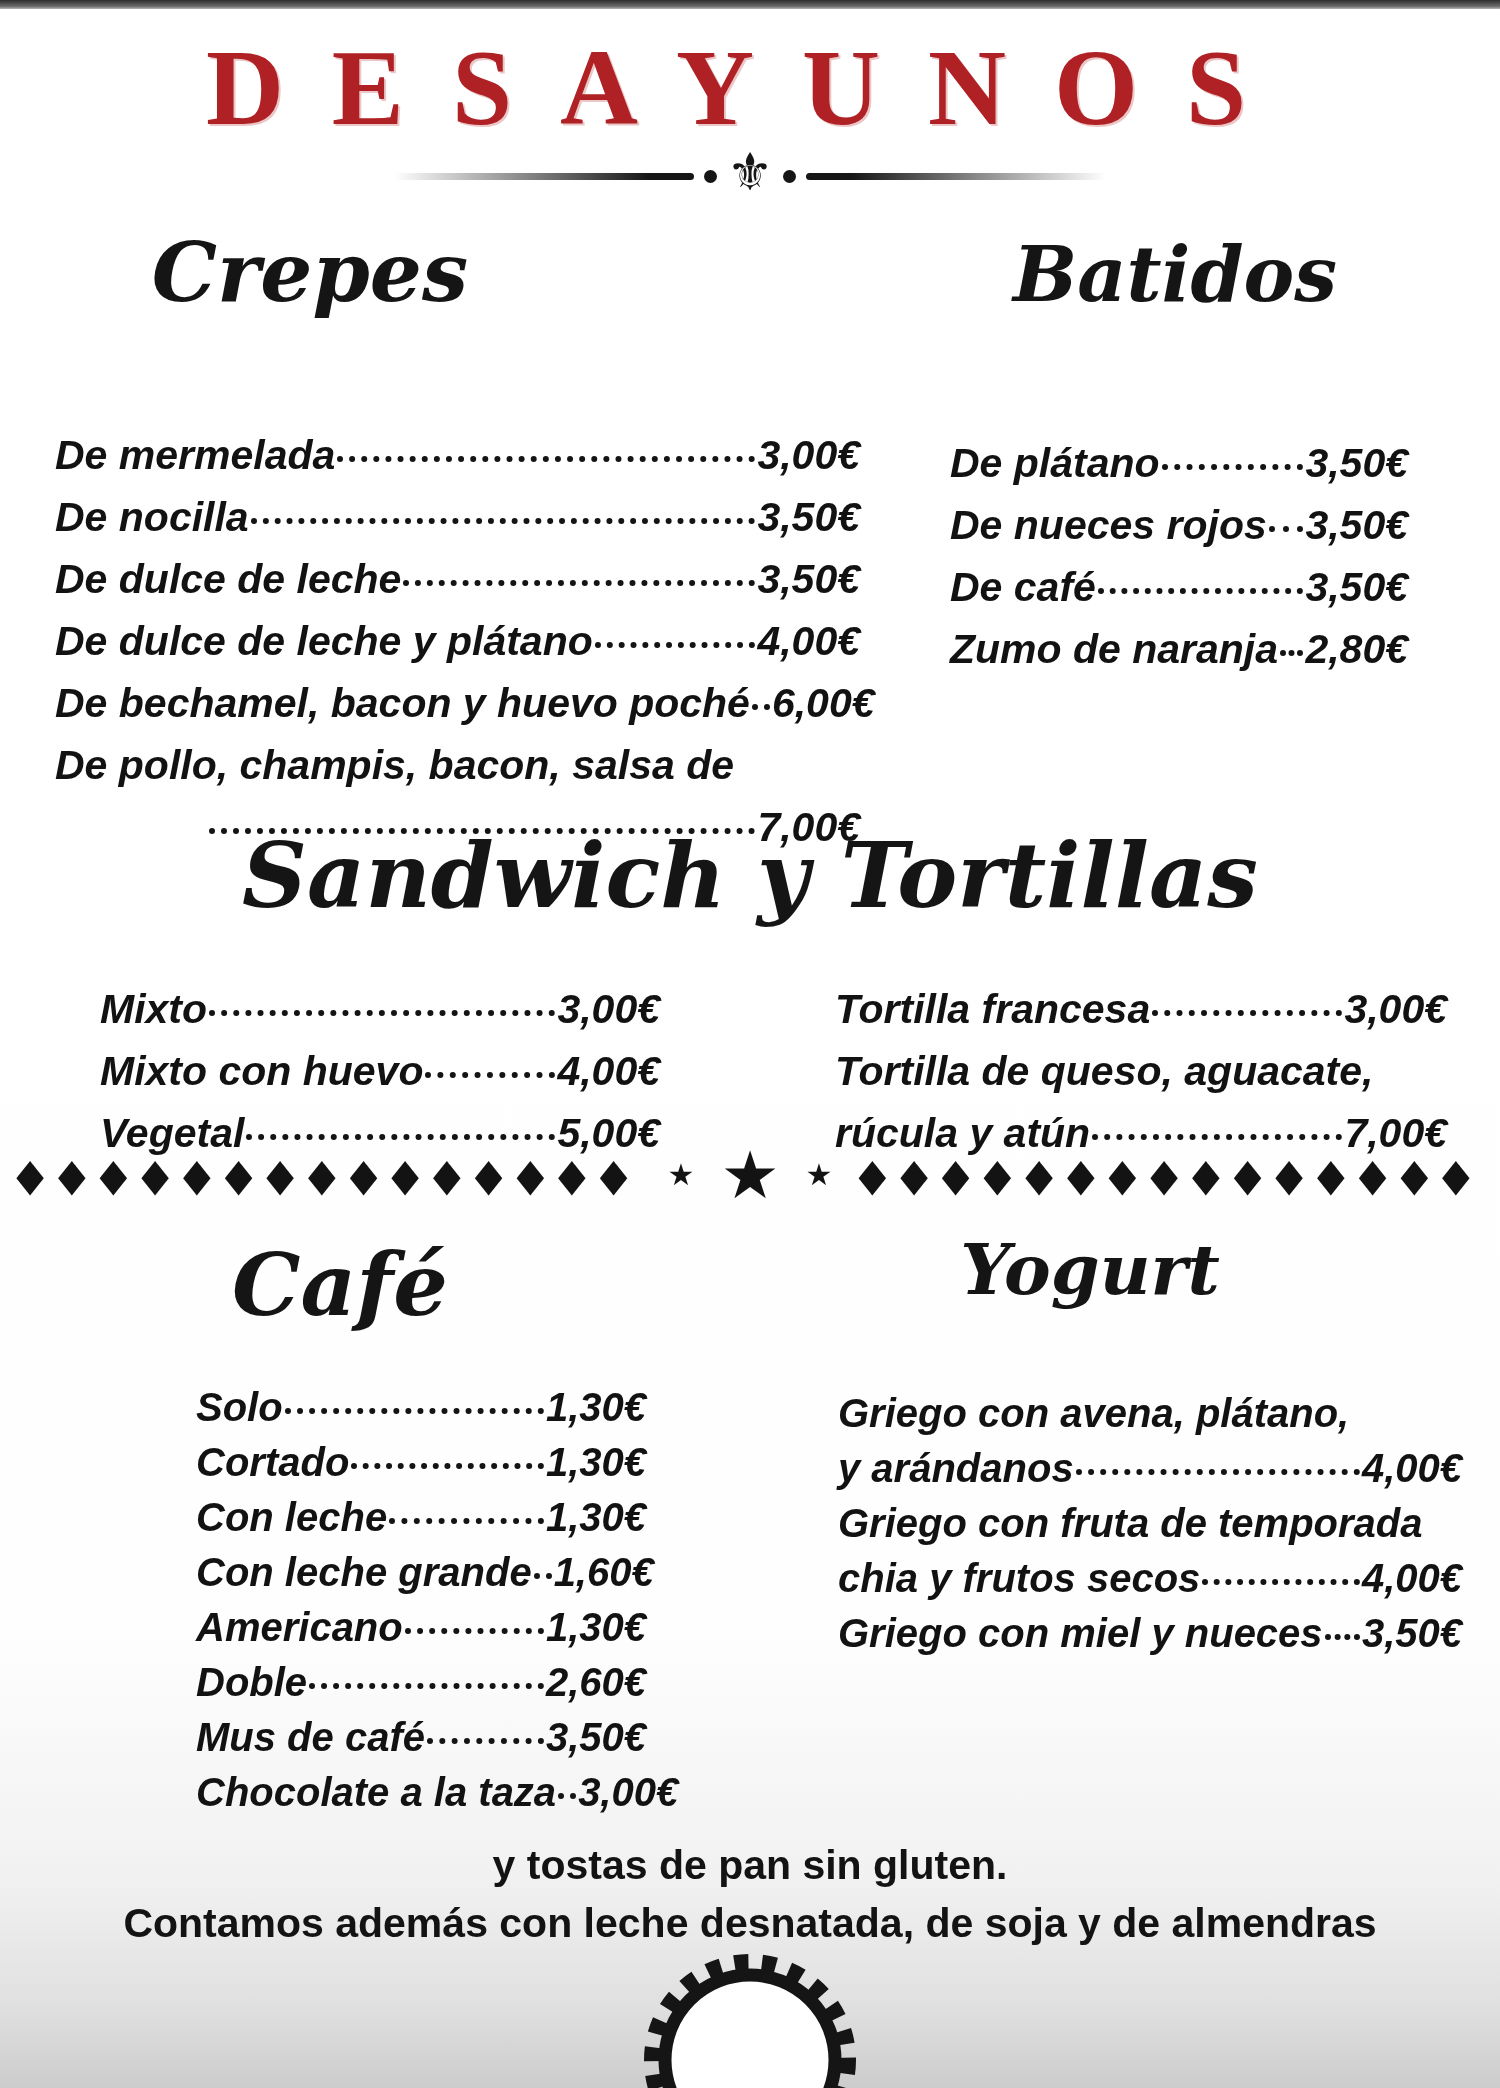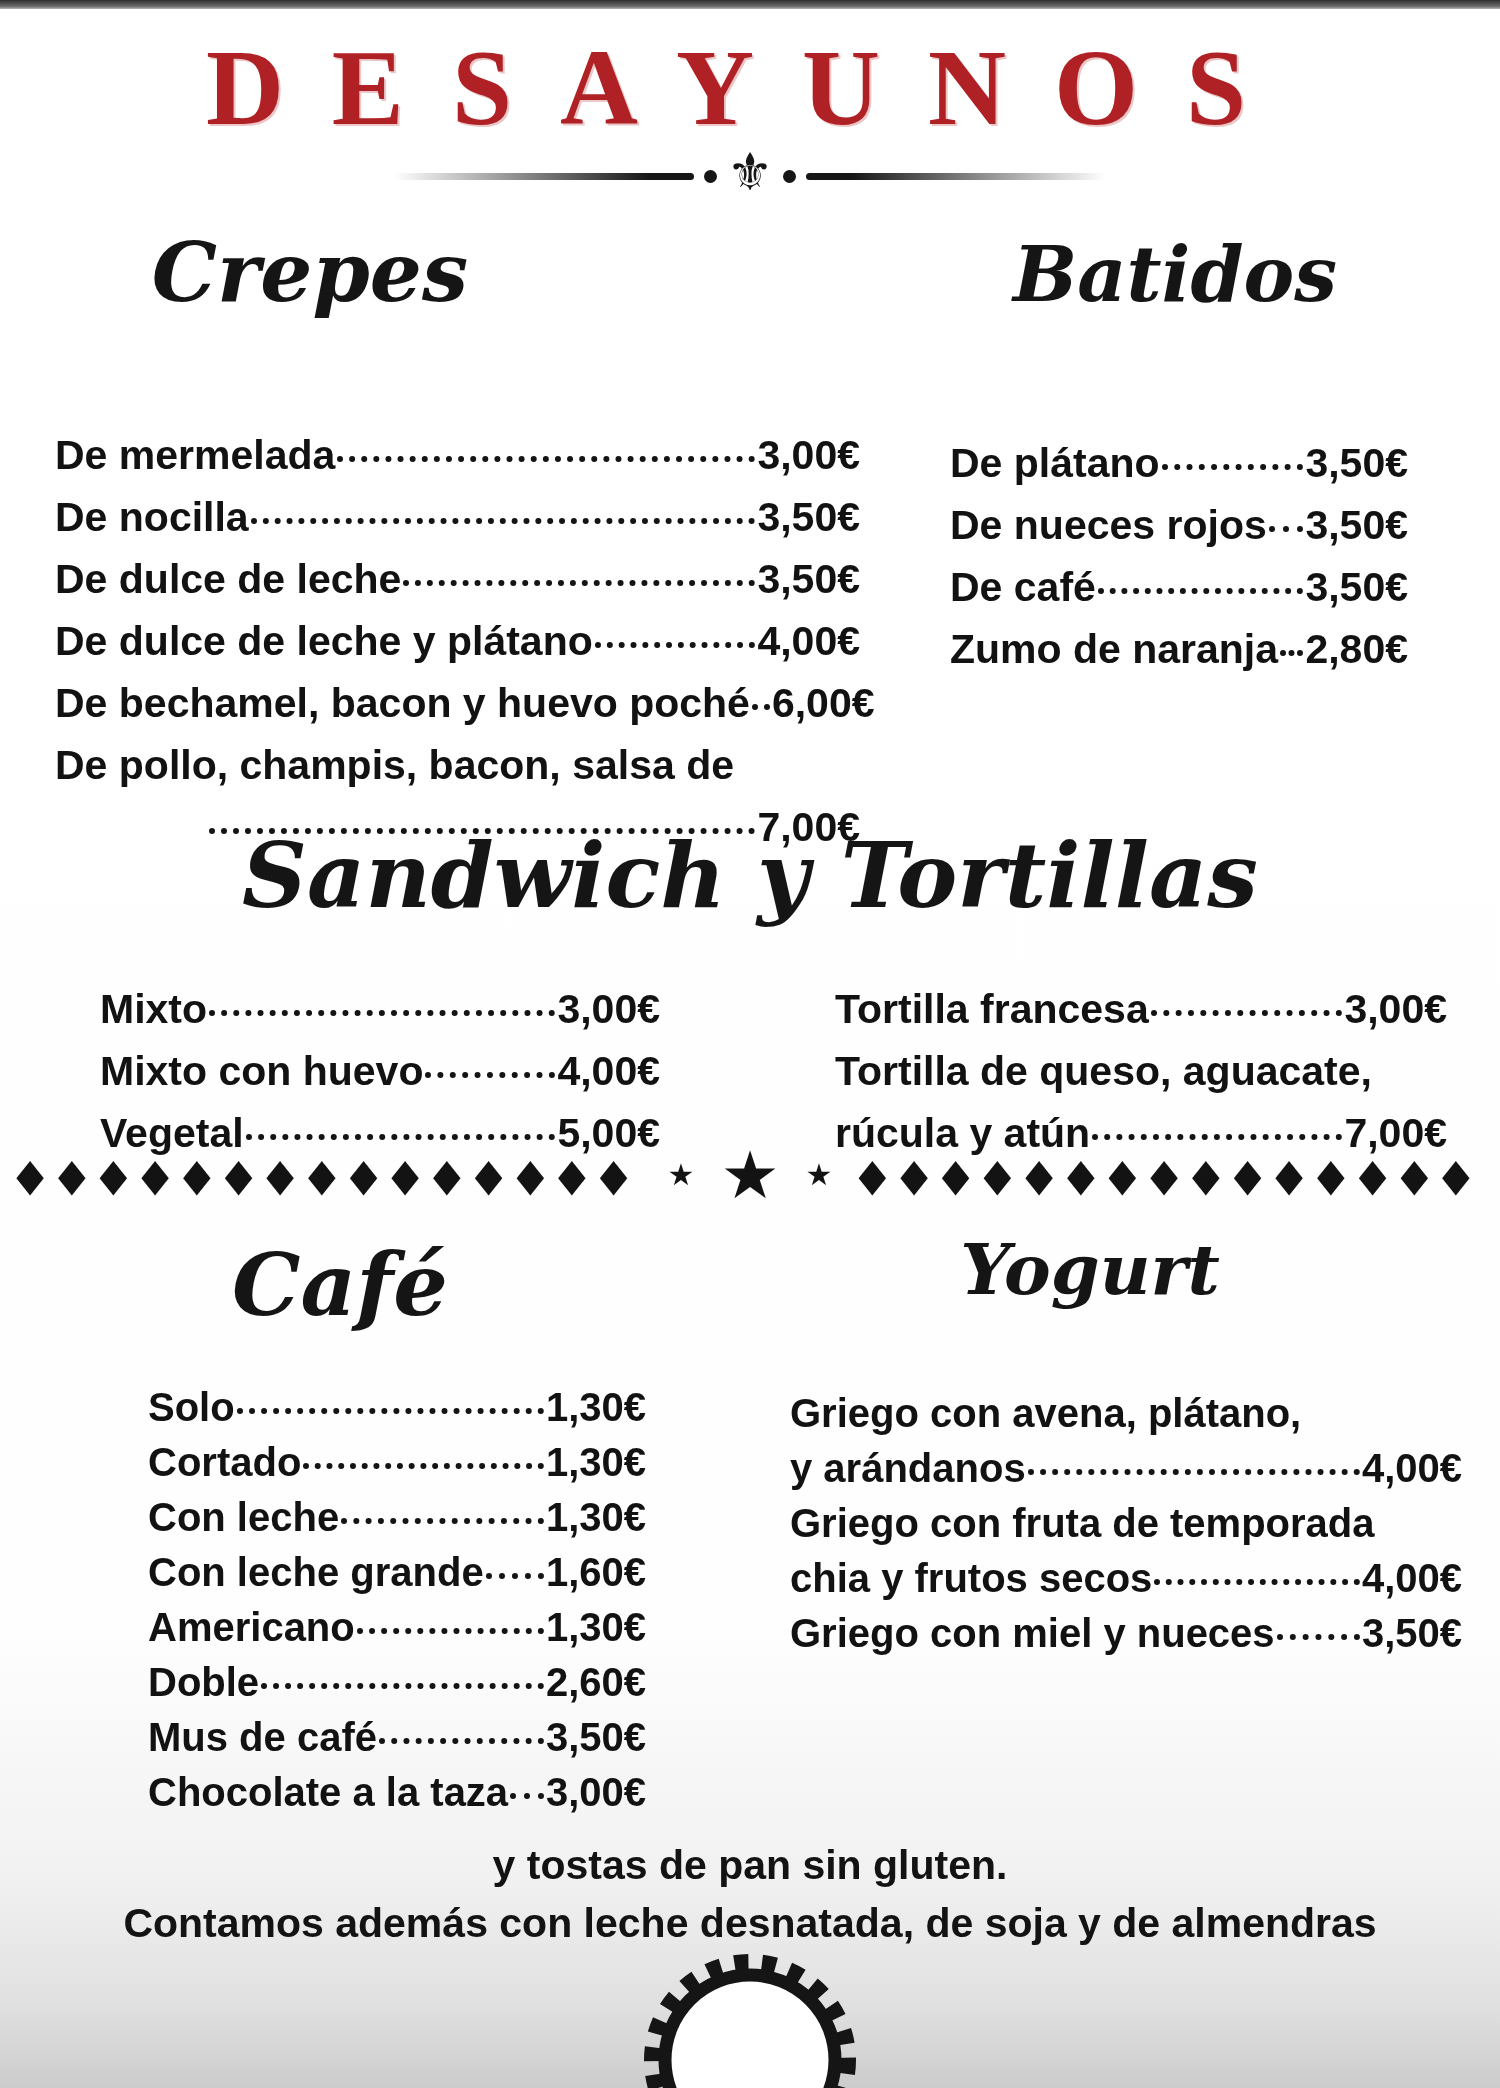--- a/index.html
+++ b/index.html
@@ -46,28 +46,28 @@
     color:#151515;
     text-align:center;
     white-space:nowrap;
   }
   .h-crepes{top:224px;left:60px;width:500px;font-size:82px;}
   .h-batidos{top:230px;left:940px;width:470px;font-size:76px;}
   .h-sandwich{top:822px;left:0;right:0;font-size:90px;}
   .h-cafe{top:1234px;left:120px;width:440px;font-size:86px;}
   .h-yogurt{top:1228px;left:870px;width:440px;font-size:70px;}
   
-  .items{position:absolute;}
+  .items{position:absolute;font-style:italic;}
   .item-row{
     display:flex;align-items:baseline;
     font-weight:bold;
     white-space:nowrap;
   }
   .rows-62 .item-row{height:62px;line-height:62px;font-size:41px;}
-  .rows-55 .item-row{height:55px;line-height:55px;font-size:40px;}
+  .rows-55 .item-row{height:55px;line-height:55px;font-size:40px;margin-left:48px;}
   .leader{
     flex:1 1 auto;min-width:18px;
     border-bottom:6px dotted #141414;
     transform:translateY(-7px);
     margin:0 2px;
   }
   .item-price{white-space:nowrap;text-align:center;}
   .item-row.indent{padding-left:152px;}
   .list-crepes{top:424px;left:55px;width:805px;}
   .list-batidos{top:432px;left:950px;width:458px;}

